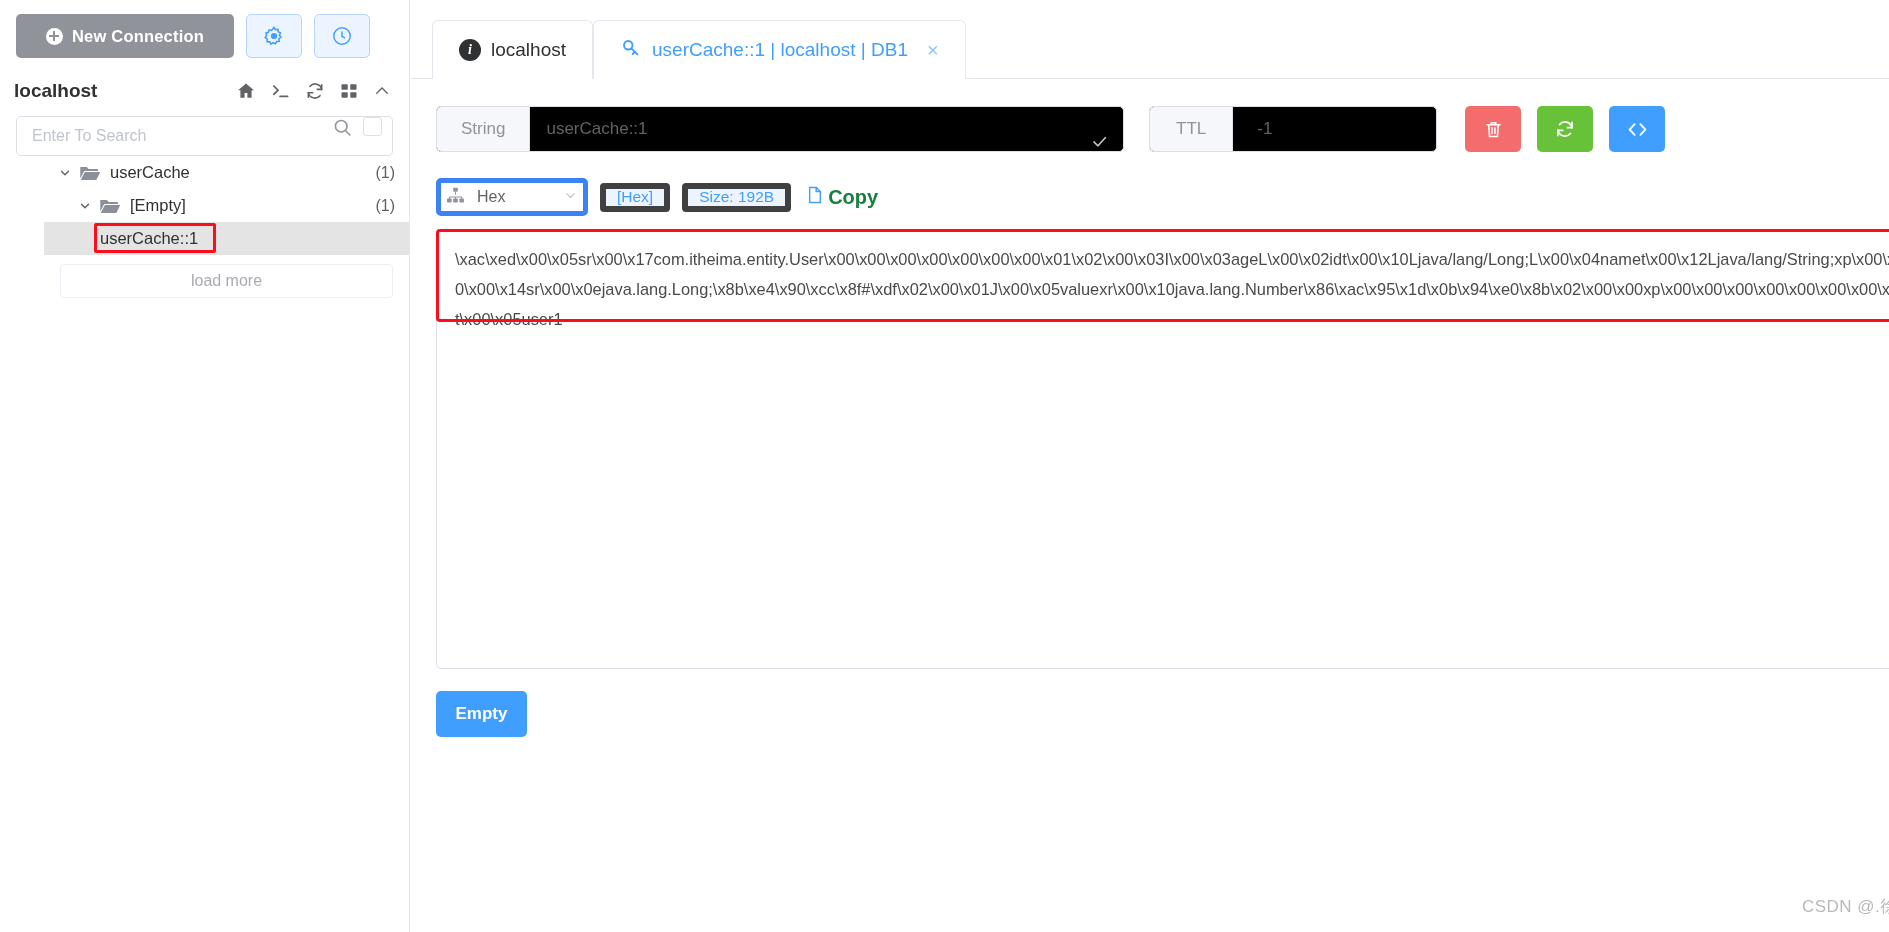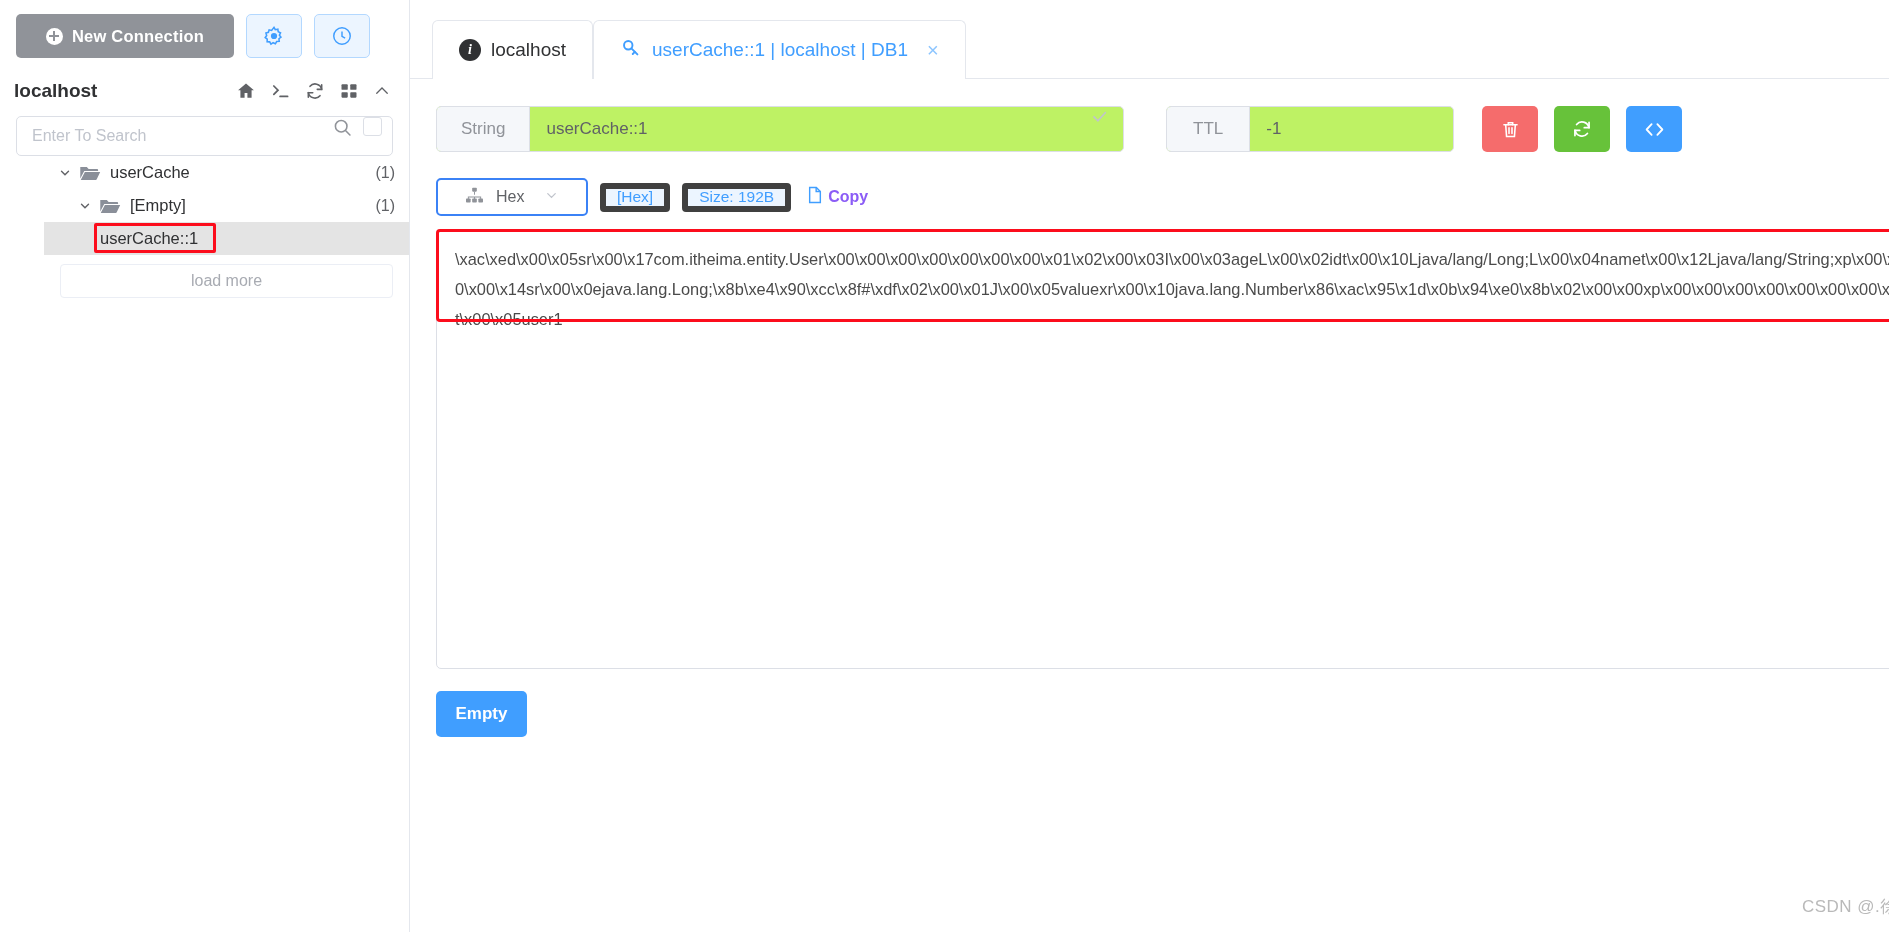--- a/index.html
+++ b/index.html
@@ -186,24 +186,24 @@
     font-size: 14px; font-style: italic; font-weight: bold;
     display: flex; align-items: center; justify-content: center;
     font-family: "Liberation Serif", serif;
   }
 
   .content { padding: 27px 26px 0 26px; }
 
   
   .keyrow { display: flex; align-items: center; gap: 0; }
   .input-group {
-    display: flex; align-items: flex-start;
+    display: flex; align-items: flex-end;
     height: 46px;
     border: 1px solid #dcdfe6; border-radius: 5px;
-    background: #bef264;
+    background: #000000;
     overflow: hidden;
   }
   .ig-label {
     background: #f5f7fa;
     color: #909399;
     font-size: 17px;
     height: 100%;
     display: flex; align-items: center;
     padding: 0 24px;
     border-right: 1px solid #dcdfe6;
@@ -215,53 +215,53 @@
     padding: 0 16px;
     height: 100%;
     font-family: "Liberation Sans", sans-serif;
     background: transparent;
   }
   .ig-icon {
     padding: 0 14px; color: #c0c4cc; font-size: 17px;
     display: flex; align-items: center; cursor: pointer;
   }
   .key-group { flex: 0 0 688px; }
-  .ttl-group { flex: 0 0 288px; margin-left: 42px; }
+  .ttl-group { flex: 0 0 288px; margin-left: 25px; gap: 8px; }
   .ttl-group .ig-label { padding: 0 26px; }
 
   .act-btns { display: flex; gap: 16px; margin-left: 28px; }
   .act-btn {
     width: 56px; height: 46px;
     border: none; border-radius: 5px;
     display: flex; align-items: center; justify-content: center;
     cursor: pointer; color: #fff;
   }
   .act-del { background: #f56c6c; }
   .act-ref { background: #67c23a; }
   .act-code { background: #409eff; }
 
   
   .fmtrow { display: flex; align-items: center; gap: 12px; margin-top: 26px; }
   .fmt-select {
     width: 152px; height: 38px;
-    border: 2px solid #3b82f6; border-radius: 5px;
-    display: flex; align-items: center; padding: 0 27px;
+    border: 5px solid #3b82f6; border-radius: 5px;
+    display: flex; align-items: center; padding: 0 5px;
     font-size: 16px; color: #606266; cursor: pointer; background: #fff;
     gap: 12px;
   }
   .fmt-select .chev { margin-left: auto; color: #c0c4cc; font-size: 13px; }
   .pill {
     height: 29px; padding: 0 11px;
     background: #ecf5ff; border: 6px solid #404040; border-radius: 4px;
     color: #409eff; font-size: 15.5px;
     display: flex; align-items: center; cursor: pointer;
   }
   .copy-link {
     display: flex; align-items: center; gap: 5px;
-    color: #8b5cf6; font-size: 16px; font-weight: bold; cursor: pointer;
+    color: #15803d; font-size: 20px; font-weight: bold; cursor: pointer;
     margin-left: 4px;
   }
 
   
   .editor-wrap { position: relative; margin-top: 13px; }
   .editor {
     width: 1494px; height: 440px;
     border: 1px solid #dcdfe6; border-radius: 5px;
     padding: 14px 18px;
     font-size: 16.4px; line-height: 30px;

